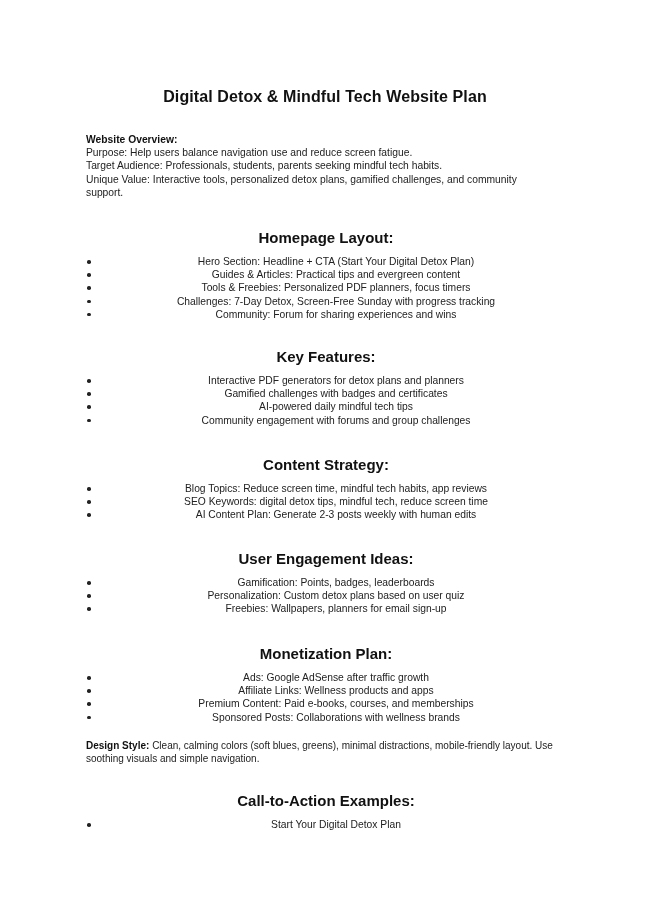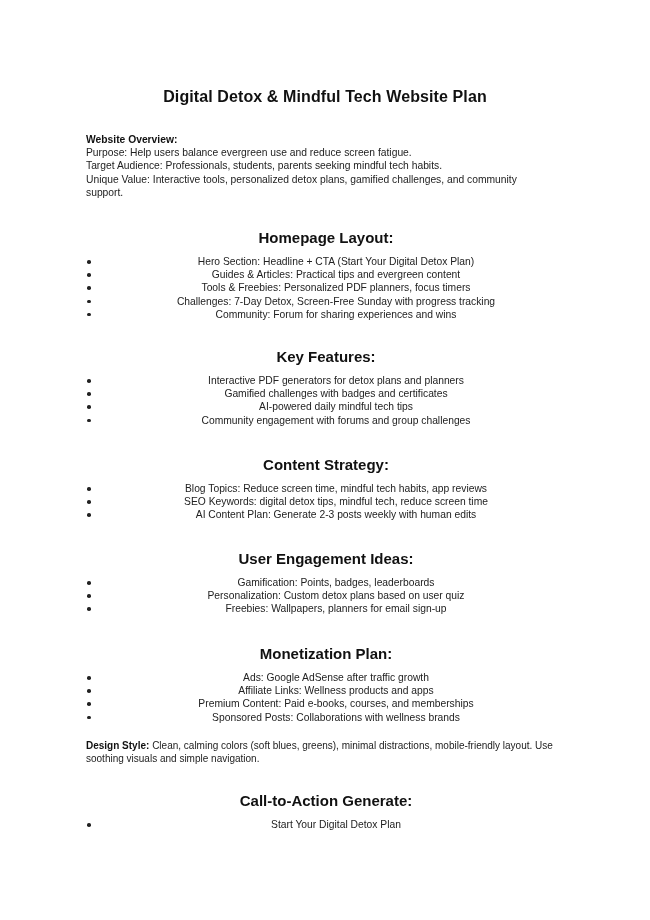--- a/index.html
+++ b/index.html
@@ -101,21 +101,21 @@
   </style>
 </head>
 <body>
 
 <div class="page">
 
   <h1 class="doc-title">Digital Detox &amp; Mindful Tech Website Plan</h1>
 
   <div class="overview">
     <span class="ov-line ov-heading">Website Overview:</span>
-    <span class="ov-line">Purpose: Help users balance evergreen use and reduce screen fatigue.</span>
+    <span class="ov-line">Purpose: Help users balance navigation use and reduce screen fatigue.</span>
     <span class="ov-line">Target Audience: Professionals, students, parents seeking mindful tech habits.</span>
     <span class="ov-line">Unique Value: Interactive tools, personalized detox plans, gamified challenges, and community support.</span>
   </div>
 
   <div class="section" style="top:229px;">
     <h2 class="section-heading">Homepage Layout:</h2>
     <ul class="bullet-list">
       <li class="bullet-item"><span class="bullet-dot"></span><span>Hero Section: Headline + CTA (Start Your Digital Detox Plan)</span></li>
       <li class="bullet-item"><span class="bullet-dot"></span><span>Guides &amp; Articles: Practical tips and evergreen content</span></li>
       <li class="bullet-item"><span class="bullet-dot"></span><span>Tools &amp; Freebies: Personalized PDF planners, focus timers</span></li>
@@ -160,19 +160,19 @@
       <li class="bullet-item"><span class="bullet-dot"></span><span>Premium Content: Paid e-books, courses, and memberships</span></li>
       <li class="bullet-item"><span class="bullet-dot"></span><span>Sponsored Posts: Collaborations with wellness brands</span></li>
     </ul>
   </div>
 
   <p class="design-style" style="margin:0;">
     <span class="ds-label">Design Style:</span><span> Clean, calming colors (soft blues, greens), minimal distractions, mobile-friendly layout. Use soothing visuals and simple navigation.</span>
   </p>
 
   <div class="section" style="top:792px;">
-    <h2 class="section-heading">Call-to-Action Generate:</h2>
+    <h2 class="section-heading">Call-to-Action Examples:</h2>
     <ul class="bullet-list">
       <li class="bullet-item"><span class="bullet-dot"></span><span>Start Your Digital Detox Plan</span></li>
     </ul>
   </div>
 
 </div>
 
 </body></html>

